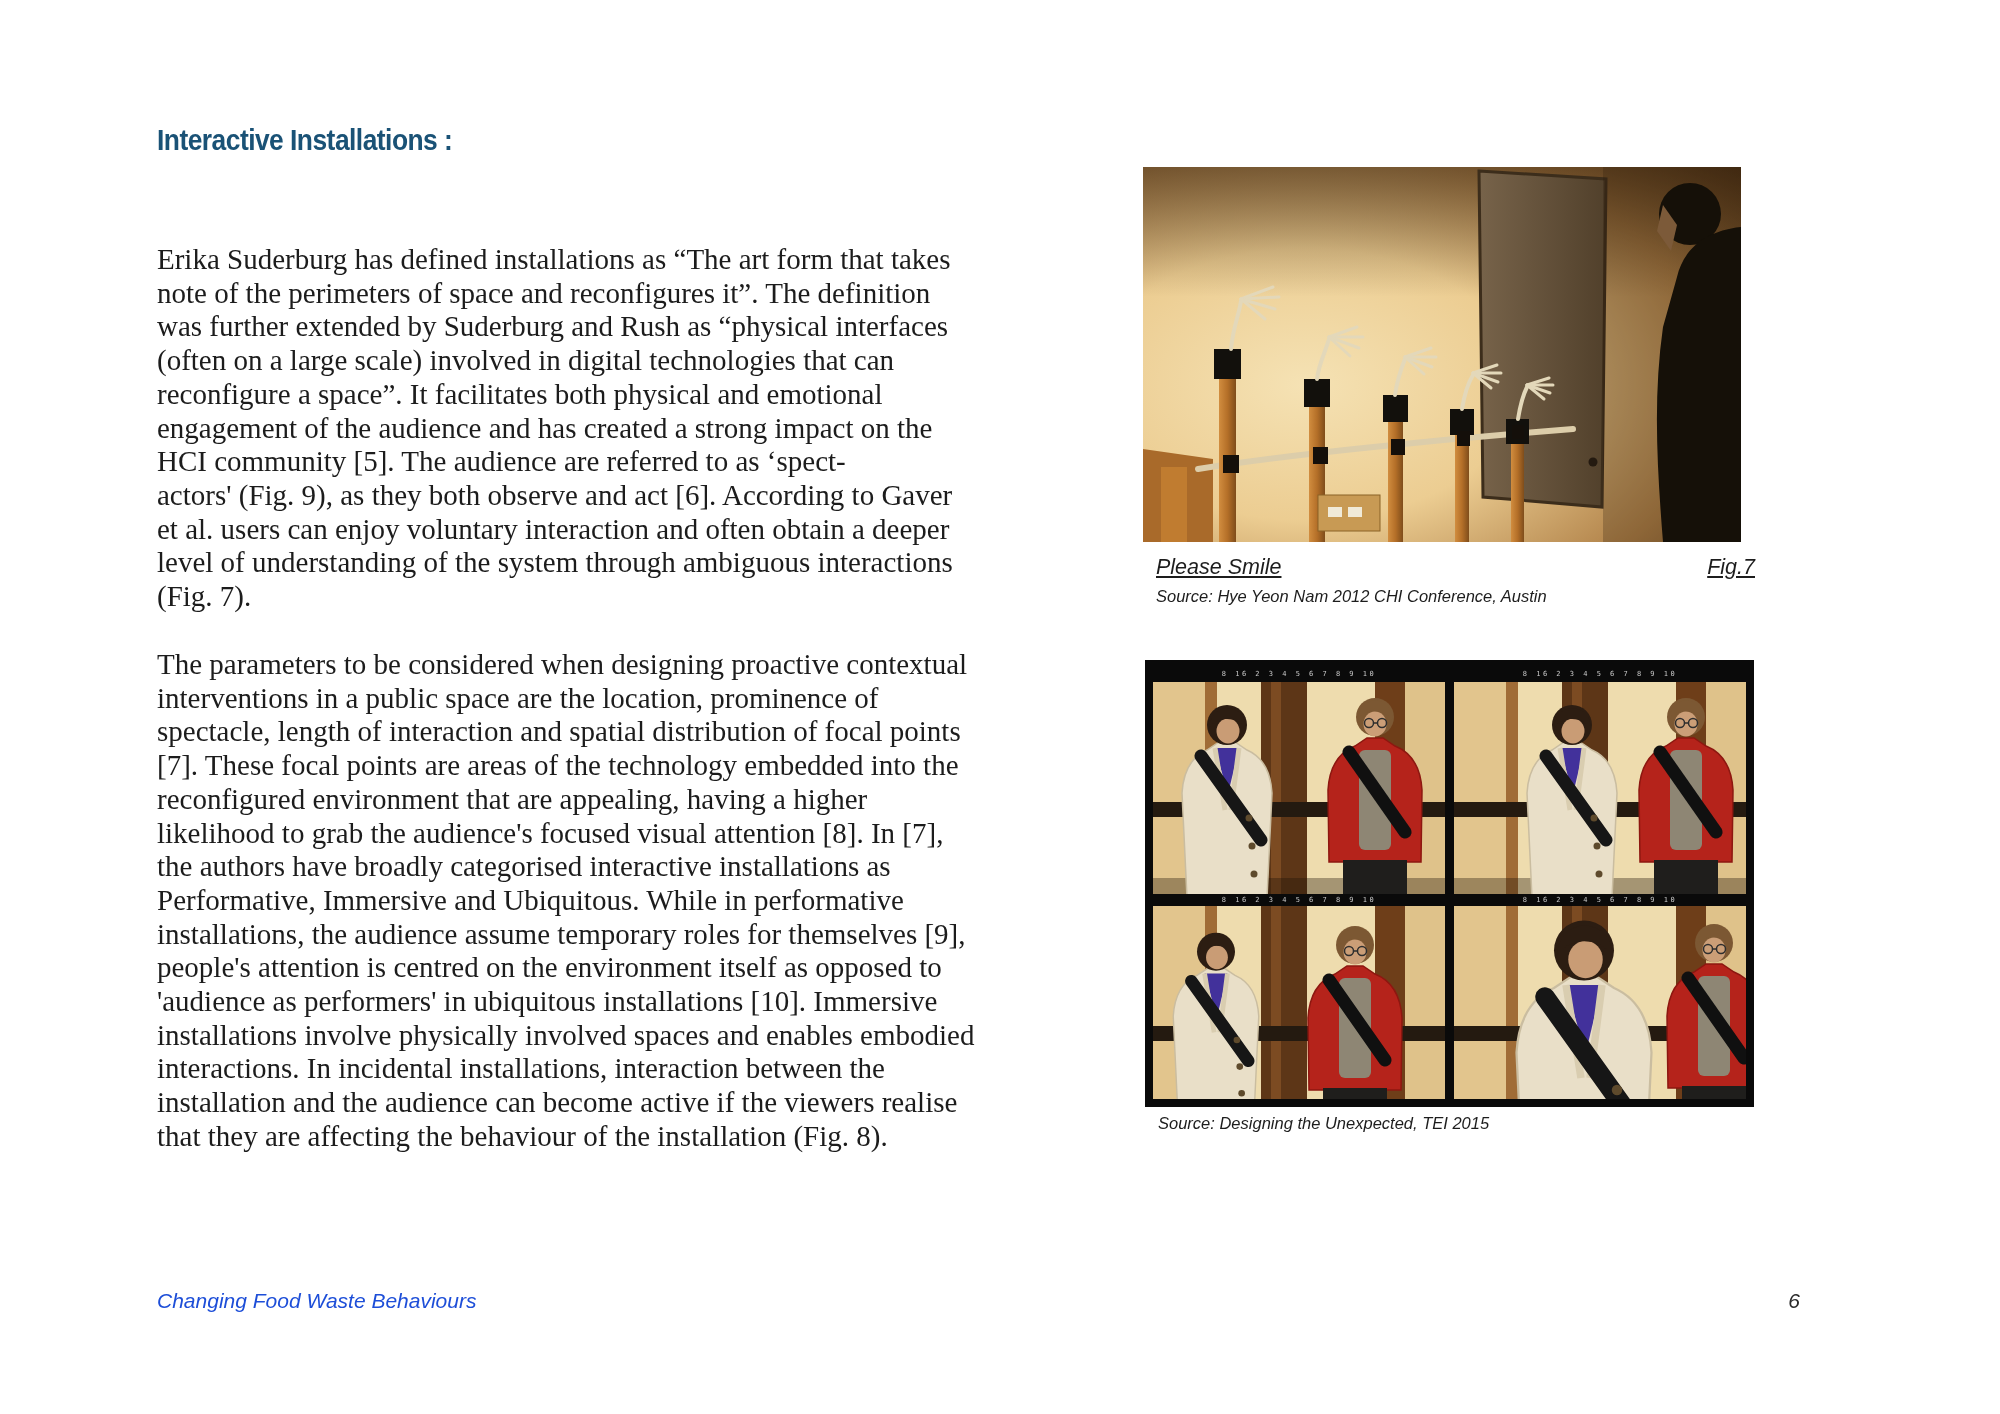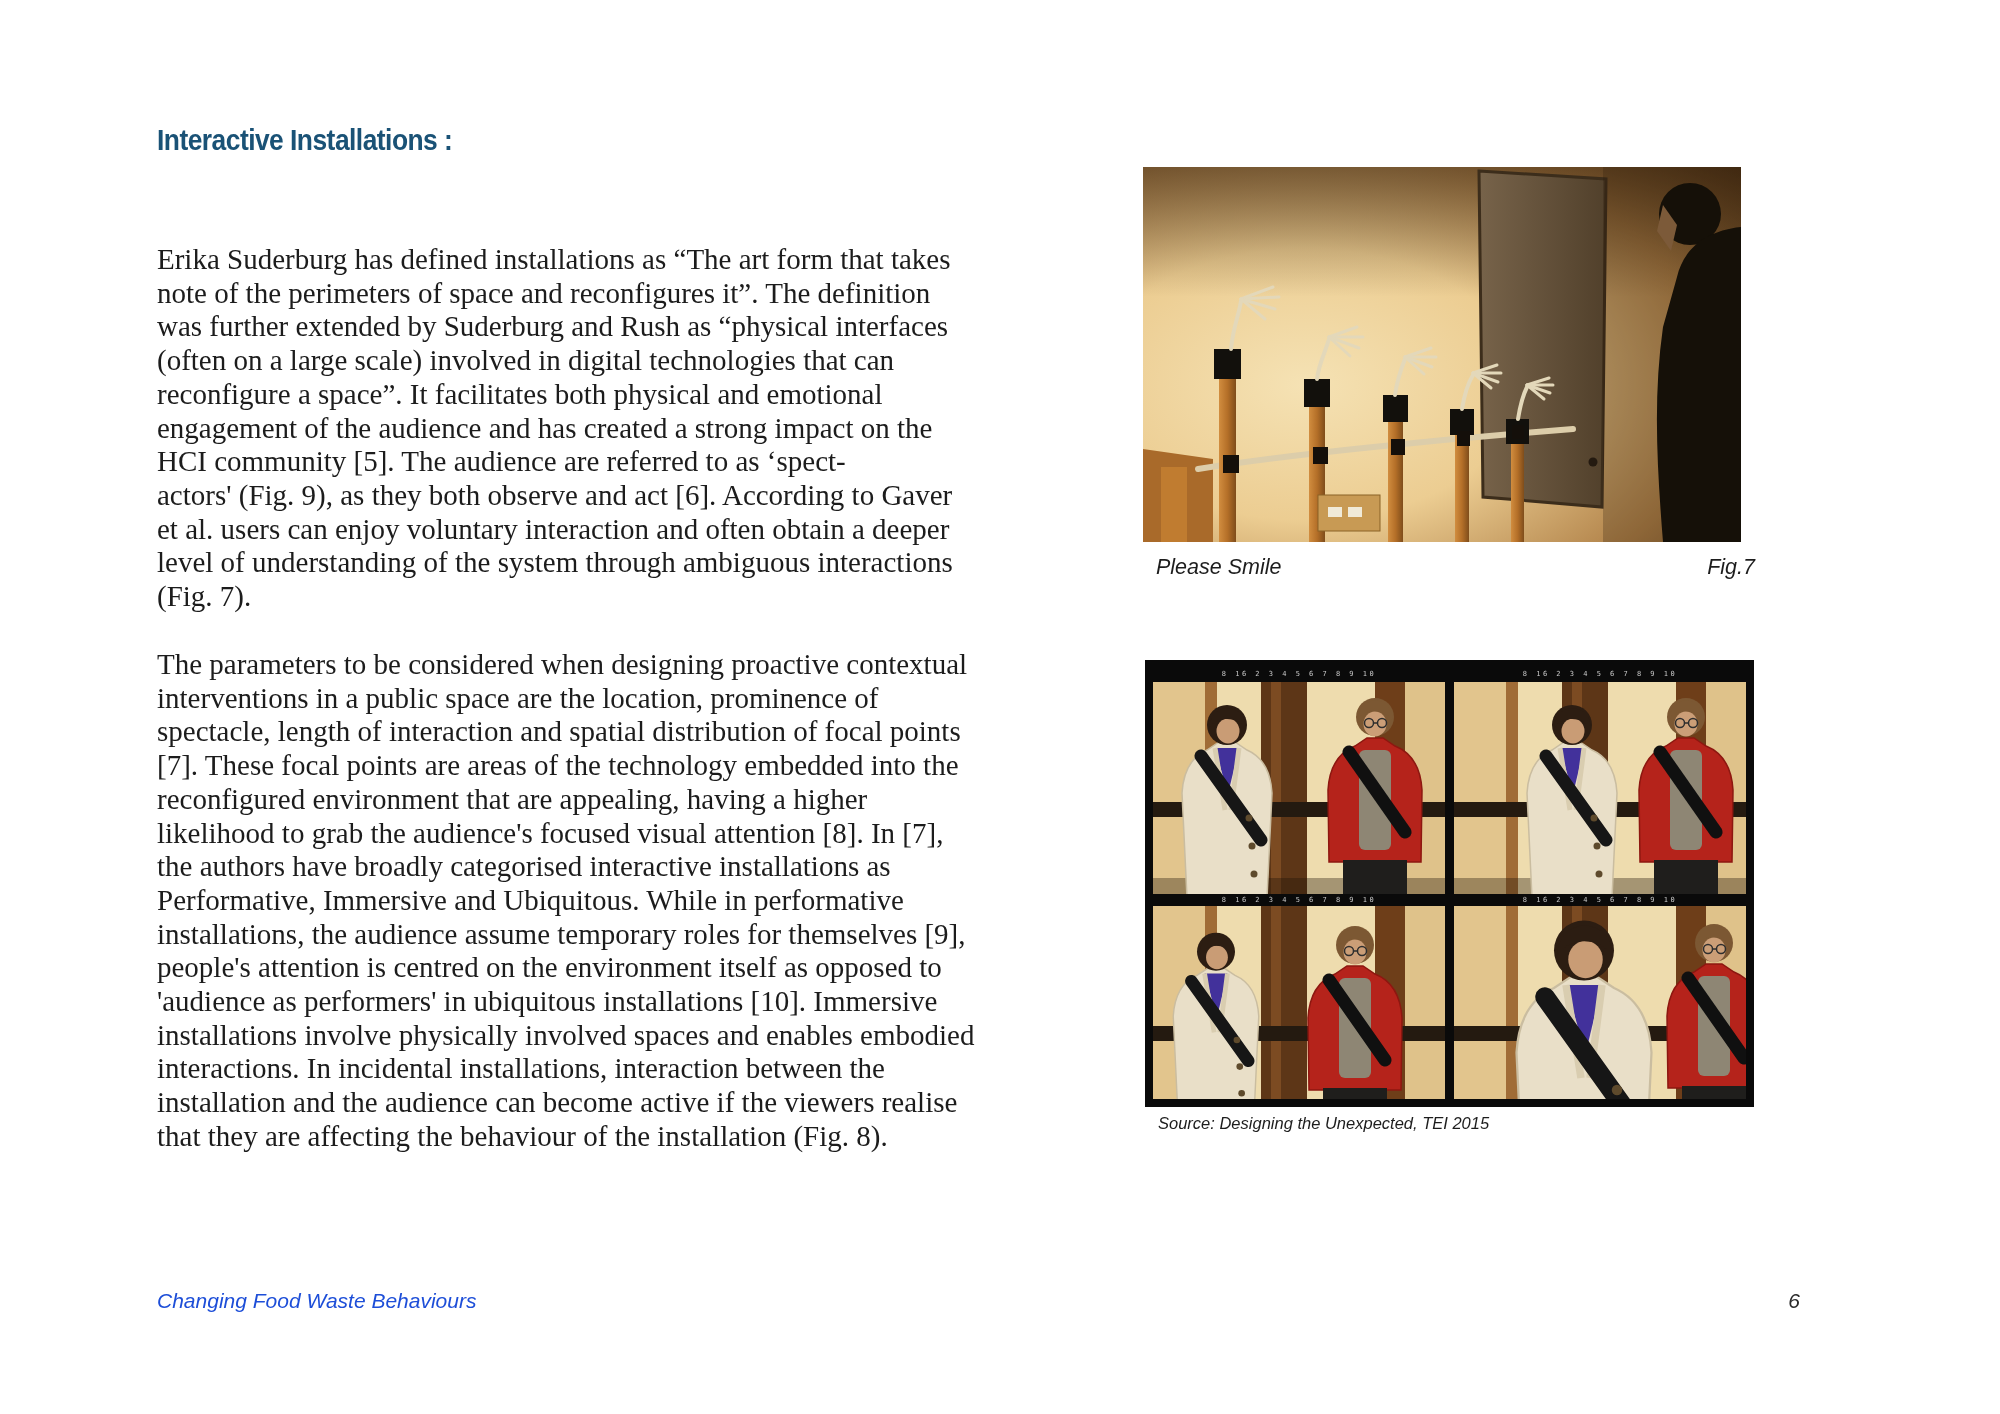--- a/index.html
+++ b/index.html
@@ -20,21 +20,21 @@
 
   figure { position:absolute; margin:0; padding:0; display:block; }
   .fig7 { left:1143px; top:167px; width:612px; }
   .fig8 { left:1145px; top:660px; width:612px; }
   .fig7 svg.photo { width:598px; height:375px; display:block; }
   .fig8 svg.photo { width:609px; height:447px; display:block; }
 
   figcaption { font-family:"Liberation Sans", sans-serif; font-style:italic;
                color:var(--caption-text,#1d1d1d); }
   .cap-row { display:flex; justify-content:space-between; align-items:center;
-             margin-top:13px; padding-left:13px; font-size:21.5px; }
+             margin-top:13px; padding-left:13px; font-size:21.5px;text-decoration:underline; }
   .cap-source { margin-top:7px; padding-left:13px; font-size:16.5px; }
 
   .footer-title { position:absolute; left:157px; top:1289px;
                   font-family:"Liberation Sans", sans-serif; font-style:italic;
                   font-size:21px; color:#1d4ed8; }
   .footer-page { position:absolute; left:1700px; top:1289px; width:100px; text-align:right;
                  font-family:"Liberation Sans", sans-serif; font-style:italic;
                  font-size:21px; color:#2b2b2b; }
 
   .strip { font-family:"DejaVu Sans Mono", monospace; font-size:7px; letter-spacing:2.5px;
@@ -182,20 +182,21 @@
         <rect x="175" y="328" width="62" height="36" fill="#c89a54" stroke="#8a6226"></rect>
         <rect x="185" y="340" width="14" height="10" fill="#f0ead8" stroke="none"></rect>
         <rect x="205" y="340" width="14" height="10" fill="#f0ead8" stroke="none"></rect>
       </g>
     </svg>
     <figcaption>
       <div class="cap-row">
         <span>Please Smile</span>
         <span>Fig.7</span>
       </div>
+      <div class="cap-source">Source: Hye Yeon Nam 2012 CHI Conference, Austin</div>
     </figcaption>
   </figure>
 
   <figure class="fig8">
     <svg class="photo" viewBox="0 0 609 447" aria-hidden="true">
       <defs>
         <clipPath id="f8c1">
             <rect x="8" y="22" width="292" height="212"></rect>
           </clipPath>
         <clipPath id="f8c2">

